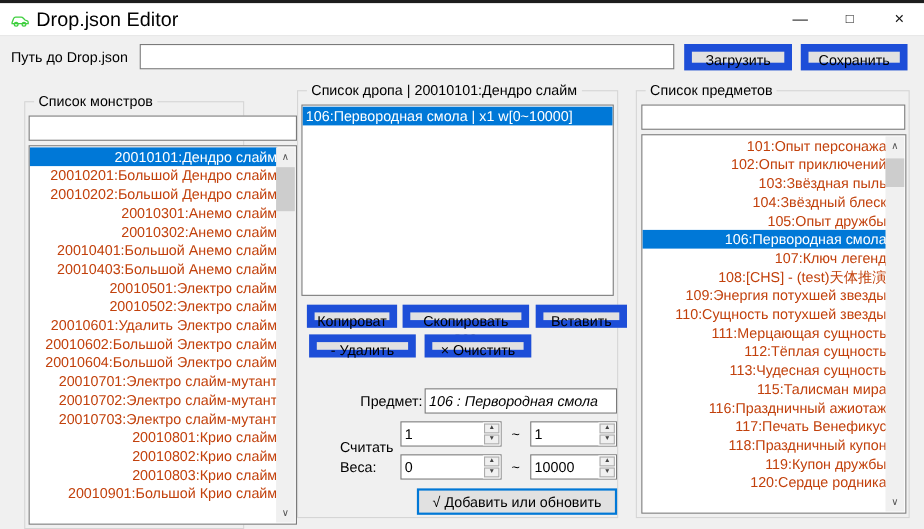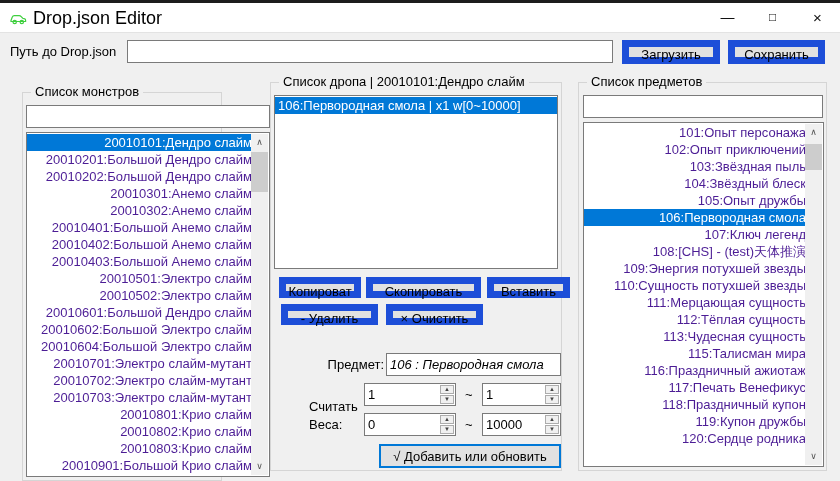--- a/index.html
+++ b/index.html
@@ -17,21 +17,21 @@
 
   .lbl { position:absolute; font-size:13px; color:#000; }
   .tb { position:absolute; background:#fff; border:1px solid #7a7a7a; font-family:"Liberation Sans",sans-serif; font-size:13px; padding:0 3px; color:#000; outline:none;font-style:italic; }
   .btn { position:absolute; background:#e1e1e1; border:7px solid #1d4ed8; font-family:"Liberation Sans",sans-serif; font-size:13px; color:#000; text-align:center; padding:0; }
 
   .group { position:absolute; border:1px solid #d5d5d5; }
   .group-title { position:absolute; top:-9px; left:8px; background:#f0f0f0; padding:0 4px; font-size:13px; color:#000; white-space:nowrap; }
 
   .listbox { position:absolute; background:#fff; border:1px solid #7a7a7a; overflow:hidden; }
   .lb-inner { position:absolute; left:0; top:1px; right:0; bottom:0; }
-  .lb-item { height:17px; line-height:17px; font-size:13px; padding-left:3px; white-space:nowrap; overflow:hidden; color:#4c1d95; }
+  .lb-item { height:17px; line-height:17px; font-size:13px; padding-left:3px; white-space:nowrap; overflow:hidden; color:#c2410c; }
   .has-scroll .lb-item { margin-right:17px;text-align:right; }
   .lb-item.selected { background:#0078d7; color:#fff; }
 
   .sb { position:absolute; top:1px; right:1px; bottom:1px; width:17px; background:#f0f0f0; }
   .sb-btn { position:absolute; left:0; width:17px; height:17px; text-align:center; font-size:9px; line-height:17px; color:#555; }
   .sb-up { top:0; } .sb-down { bottom:0; }
   .sb-thumb { position:absolute; left:0; width:17px; background:#cdcdcd; }
 
   .spin { position:absolute; height:23px; background:#fff; border:1px solid #7a7a7a; display:flex; }
   .spin input { flex:1; min-width:0; border:none; outline:none; font-family:"Liberation Sans",sans-serif; font-size:13px; padding-left:3px; color:#000; background:transparent; }
@@ -71,25 +71,24 @@
     <span class="group-title">Список монстров</span>
     <input class="tb" style="left: 3px; top: 12px; width: 244px; height: 23px;" value="">
     <div class="listbox has-scroll" style="left:3px; top:39px; width:244px; height:345px;">
       <div class="lb-inner">
           <div class="lb-item selected">20010101:Дендро слайм</div>
           <div class="lb-item">20010201:Большой Дендро слайм</div>
           <div class="lb-item">20010202:Большой Дендро слайм</div>
           <div class="lb-item">20010301:Анемо слайм</div>
           <div class="lb-item">20010302:Анемо слайм</div>
           <div class="lb-item">20010401:Большой Анемо слайм</div>
-          <div class="lb-item">20010402:Большой Анемо слайм</div>
           <div class="lb-item">20010403:Большой Анемо слайм</div>
           <div class="lb-item">20010501:Электро слайм</div>
           <div class="lb-item">20010502:Электро слайм</div>
-          <div class="lb-item">20010601:Большой Дендро слайм</div>
+          <div class="lb-item">20010601:Удалить Электро слайм</div>
           <div class="lb-item">20010602:Большой Электро слайм</div>
           <div class="lb-item">20010604:Большой Электро слайм</div>
           <div class="lb-item">20010701:Электро слайм-мутант</div>
           <div class="lb-item">20010702:Электро слайм-мутант</div>
           <div class="lb-item">20010703:Электро слайм-мутант</div>
           <div class="lb-item">20010801:Крио слайм</div>
           <div class="lb-item">20010802:Крио слайм</div>
           <div class="lb-item">20010803:Крио слайм</div>
           <div class="lb-item">20010901:Большой Крио слайм</div>
         </div>

